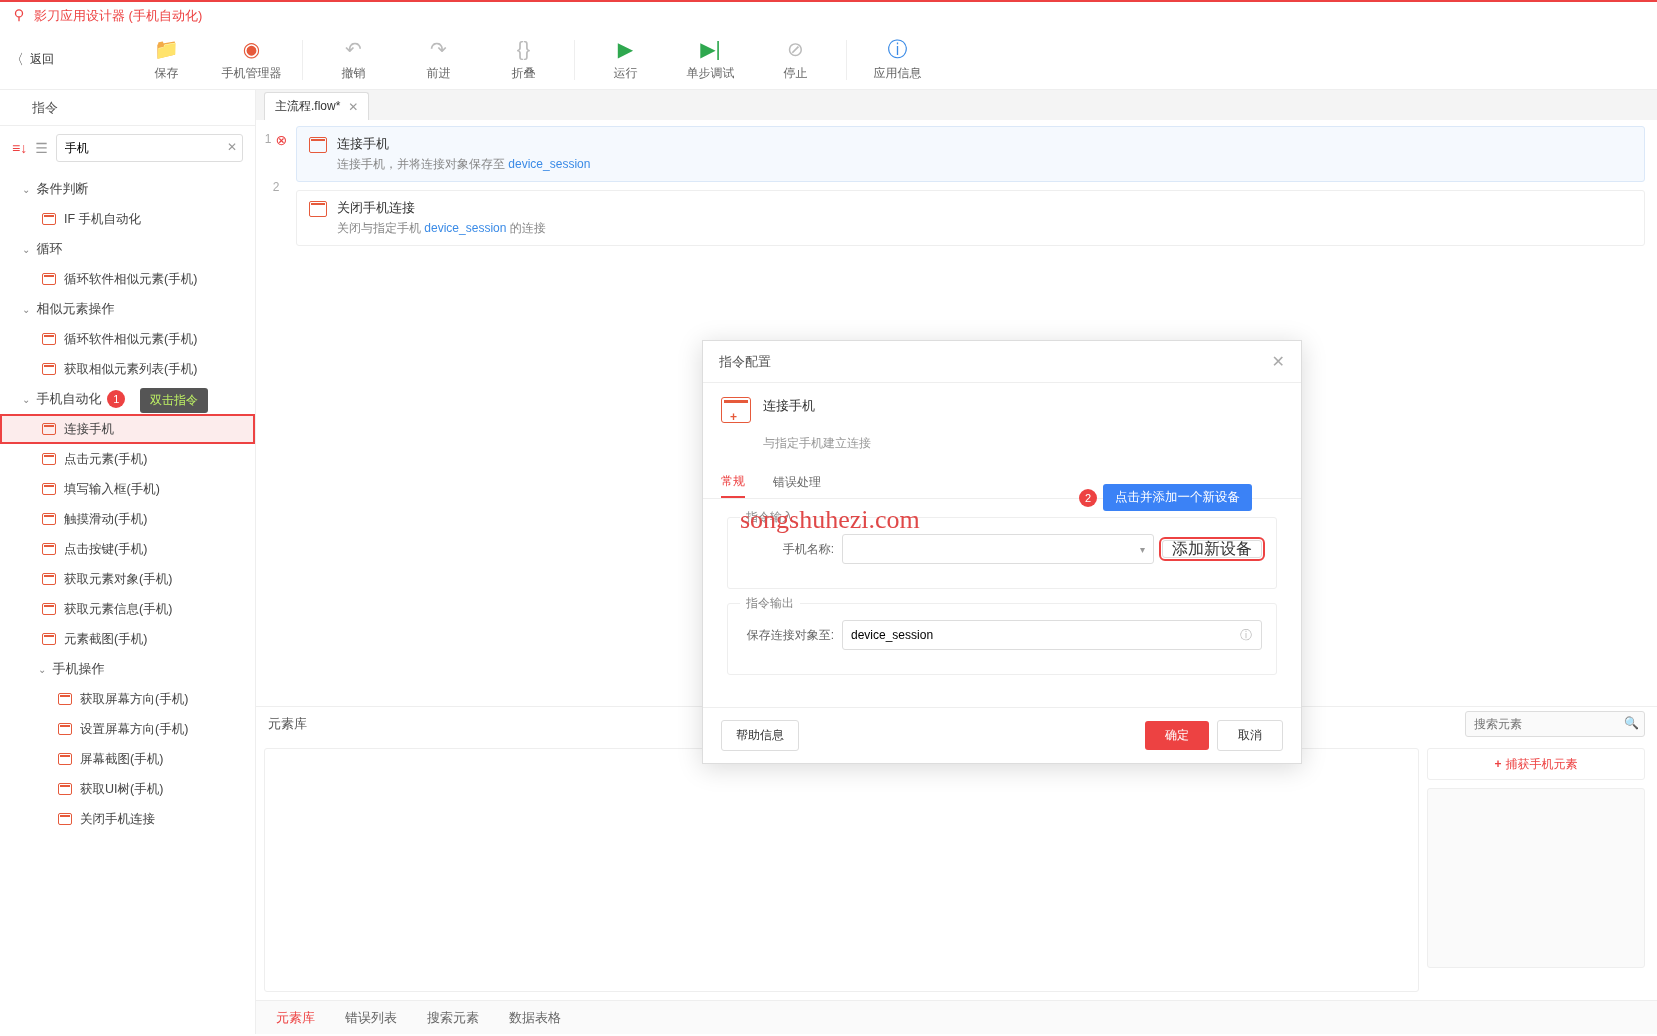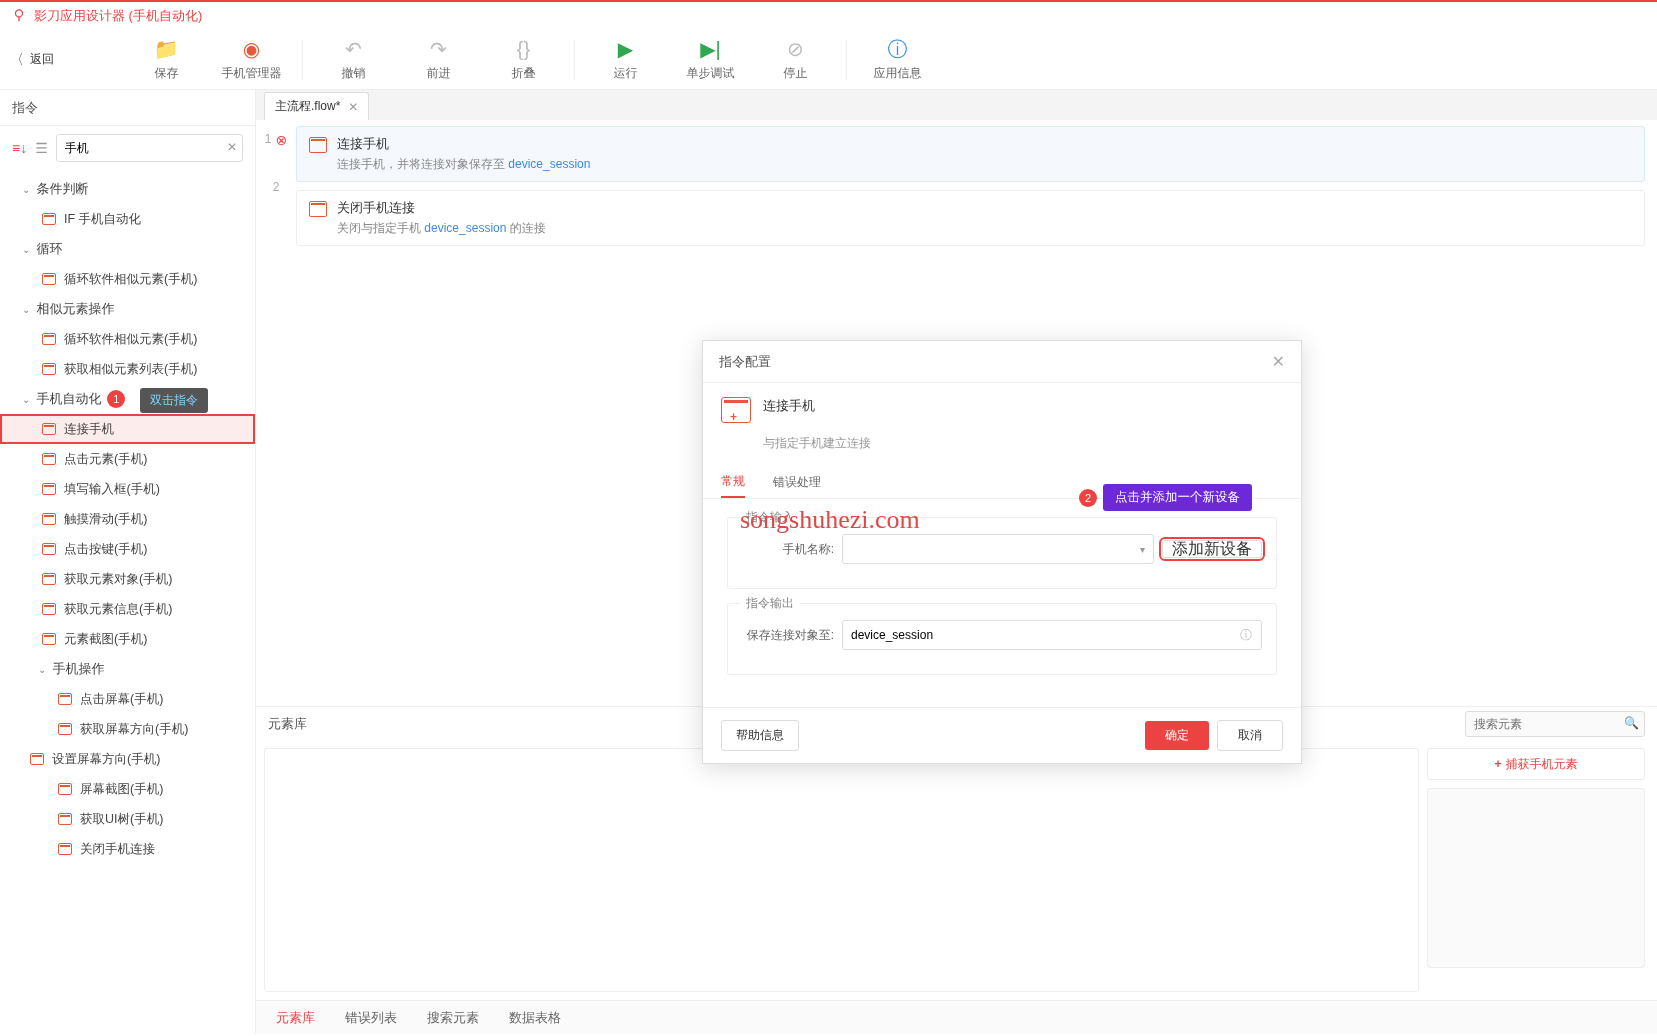--- a/index.html
+++ b/index.html
@@ -20,37 +20,37 @@
 .toolbar .sep { width: 1px; height: 40px; background: #eee; margin: 0 8px; }
 .ico.blue { color: #3b8be6; }
 .ico.red { color: #e65a3b; }
 .ico.green { color: #2fa84f; }
 .ico.grey { color: #bbb; }
 
 
 .main { display: flex; height: calc(100% - 92px); }
 .sidebar { width: 256px; border-right: 1px solid #eee; display: flex; flex-direction: column; }
 .sidebar-head { display: flex; align-items: center; height: 36px; padding: 0 12px; border-bottom: 1px solid #eee; }
-.sidebar-head .title { font-size: 13px; color: #555; }
+.sidebar-head .title { font-size: 13px; color: #555; margin-left: 20px; }
 .sidebar-filter { display: flex; align-items: center; height: 44px; padding: 0 12px; gap: 8px; }
 .filter-ico { color: #ed4242; font-size: 14px; cursor: pointer; }
 .filter-ico2 { color: #999; font-size: 14px; cursor: pointer; }
 .search-box { flex: 1; position: relative; }
 .search-box input { width: 100%; height: 28px; border: 1px solid #ddd; border-radius: 3px; padding: 0 24px 0 8px; font-size: 12px; }
 .search-box .clear { position: absolute; right: 6px; top: 6px; color: #999; cursor: pointer; }
 
 .tree { flex: 1; overflow-y: auto; padding: 4px 0; }
 .tree-group-head { display: flex; align-items: center; height: 30px; padding-left: 22px; cursor: pointer; font-size: 13px; color: #444; }
 .tree-group-head .chev { margin-right: 6px; font-size: 10px; color: #888; }
 .tree-item { display: flex; align-items: center; height: 30px; padding-left: 42px; cursor: pointer; font-size: 12.5px; color: #444; }
 .tree-item .sq { width: 14px; height: 12px; border: 1.5px solid #e65a3b; border-radius: 2px; margin-right: 8px; position: relative; flex-shrink: 0; }
 .tree-item .sq::after { content: ""; position: absolute; top: 1px; left: 1px; right: 1px; height: 2px; background: #e65a3b; }
 .tree-item.highlighted { outline: 2px solid #ed4242; outline-offset: -2px; background: #fcecec; }
 .badge-num { display: inline-flex; width: 18px; height: 18px; border-radius: 50%; background: #ed4242; color: #fff; align-items: center; justify-content: center; font-size: 11px; margin-left: 6px; }
-.tooltip-box { position: absolute; background: #555; color: #7dd3fc; padding: 4px 10px; border-radius: 3px; font-size: 12px; white-space: nowrap; z-index: 5; }
+.tooltip-box { position: absolute; background: #555; color: #bef264; padding: 4px 10px; border-radius: 3px; font-size: 12px; white-space: nowrap; z-index: 5; }
 
 
 .content { flex: 1; display: flex; flex-direction: column; background: #fafafa; }
 .tabstrip { height: 30px; background: #f4f4f4; display: flex; align-items: flex-end; padding-left: 8px; }
 .tab { background: #fff; height: 28px; padding: 0 10px; display: flex; align-items: center; border: 1px solid #ddd; border-bottom: none; font-size: 12px; border-radius: 3px 3px 0 0; }
 .tab .close { margin-left: 8px; color: #999; cursor: pointer; }
 
 .flow-area { flex: 1; background: #fff; display: flex; }
 .gutter { width: 40px; display: flex; flex-direction: column; padding-top: 6px; }
 .gutter .row { height: 48px; display: flex; align-items: flex-start; justify-content: center; color: #aaa; font-size: 12px; position: relative; padding-top: 6px; }
@@ -108,21 +108,21 @@
 .modal-foot { display: flex; align-items: center; padding: 12px 18px; border-top: 1px solid #eee; }
 .modal-foot .help { padding: 6px 14px; border: 1px solid #ddd; border-radius: 3px; font-size: 12px; cursor: pointer; }
 .modal-foot .spacer { flex: 1; }
 .modal-foot .ok { padding: 6px 20px; background: #ed4242; color: #fff; border-radius: 3px; font-size: 12px; cursor: pointer; margin-right: 8px; }
 .modal-foot .cancel { padding: 6px 20px; border: 1px solid #ddd; border-radius: 3px; font-size: 12px; cursor: pointer; }
 
 .watermark { position: absolute; left: 740px; top: 505px; color: #e04848; font-size: 26px; font-family: Georgia, serif; z-index: 20; pointer-events: none; }
 
 .callout2 { position: absolute; left: 1073px; top: 484px; display: flex; align-items: center; z-index: 15; }
 .callout2 .badge-num { margin-right: 6px; }
-.callout2 .tip { background: #6d28d9; color: #fff; padding: 5px 12px; border-radius: 3px; font-size: 12.5px; }
+.callout2 .tip { background: #3b82f6; color: #fff; padding: 5px 12px; border-radius: 3px; font-size: 12.5px; }
 </style>
 </head>
 <body>
 
 <div class="title-bar">
   <span class="logo">
     <svg viewBox="0 0 16 16" width="14" height="14">
         <circle cx="8" cy="5" r="4" fill="none" stroke="#ed4242" stroke-width="1.5"></circle>
         <path d="M8 9 v5" stroke="#ed4242" stroke-width="1.5"></path>
       </svg>
@@ -258,27 +258,23 @@
         <div class="tree-item">
           <span class="sq"></span>
           <span>元素截图(手机)</span>
         </div>
         <div class="tree-group-head" style="padding-left: 38px; position: relative;">
           <span class="chev">⌄</span>
           <span>手机操作</span>
         </div>
         <div class="tree-item" style="padding-left: 58px;">
           <span class="sq"></span>
-          <span>点击屏幕(手机)</span>
+          <span>获取屏幕方向(手机)</span>
         </div>
         <div class="tree-item" style="padding-left: 58px;">
-          <span class="sq"></span>
-          <span>获取屏幕方向(手机)</span>
-        </div>
-        <div class="tree-item" style="padding-left: 30px;">
           <span class="sq"></span>
           <span>设置屏幕方向(手机)</span>
         </div>
         <div class="tree-item" style="padding-left: 58px;">
           <span class="sq"></span>
           <span>屏幕截图(手机)</span>
         </div>
         <div class="tree-item" style="padding-left: 58px;">
           <span class="sq"></span>
           <span>获取UI树(手机)</span>

